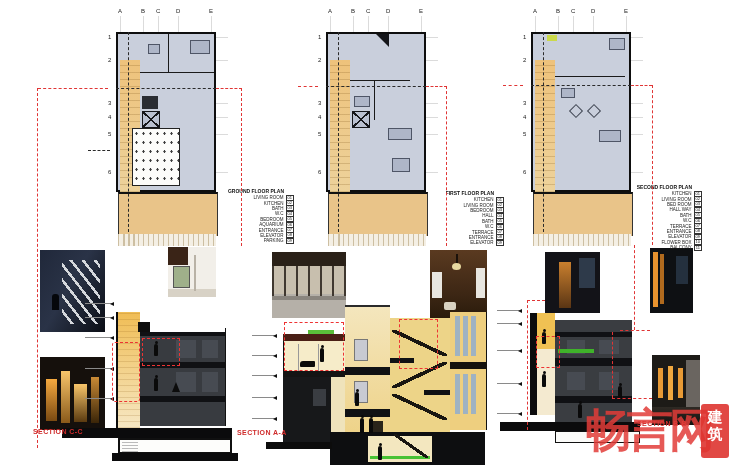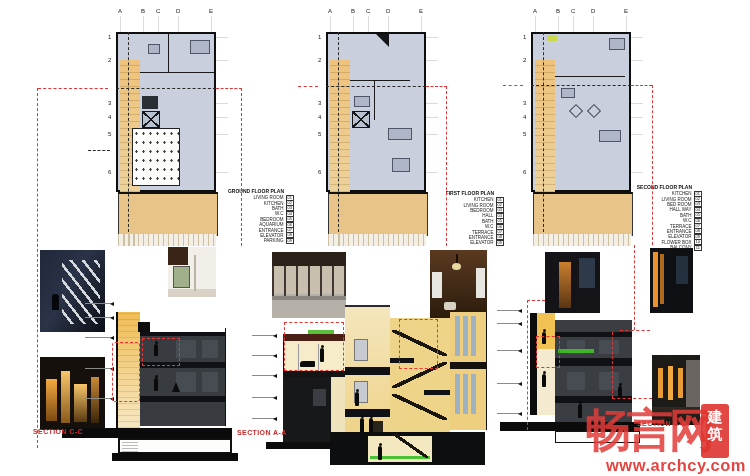--- a/index.html
+++ b/index.html
@@ -480,15 +480,14 @@
   <div class="a" style="left:555px;top:431px;width:85px;height:12px;background:#fbfbf9;border:1.5px solid #111;box-sizing:border-box;z-index:4"></div>
   <div class="lvl" style="left:497px;top:310px;width:24px"></div>
   <div class="lvl" style="left:497px;top:323px;width:24px"></div>
   <div class="lvl" style="left:497px;top:350px;width:24px"></div>
   <div class="lvl" style="left:497px;top:383px;width:24px"></div>
   <div class="lvl" style="left:497px;top:413px;width:24px"></div>
   <div class="seclabel" style="left:637px;top:420px">SECTION B-B</div>
 
   <div class="a wm wmlogo">畅言网</div>
   <div class="a wm wmseal">建筑</div>
-  <div class="a wm wmurl">www.archcy.com</div>
 
 </div>
 
 </body></html>

